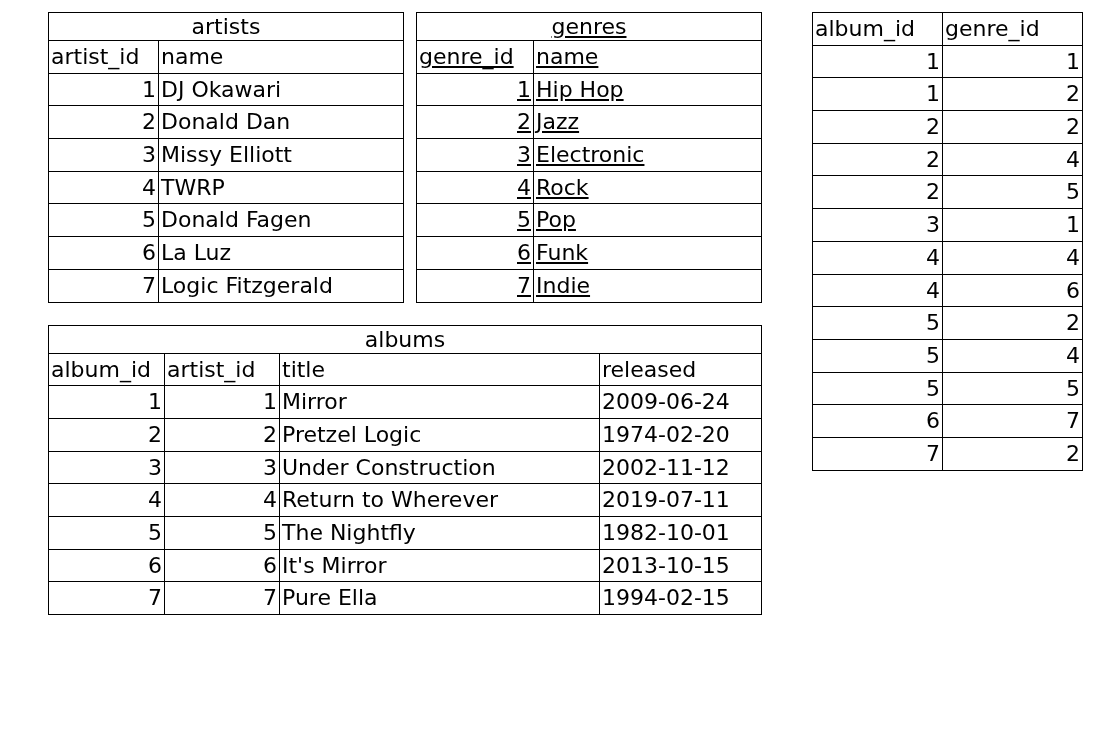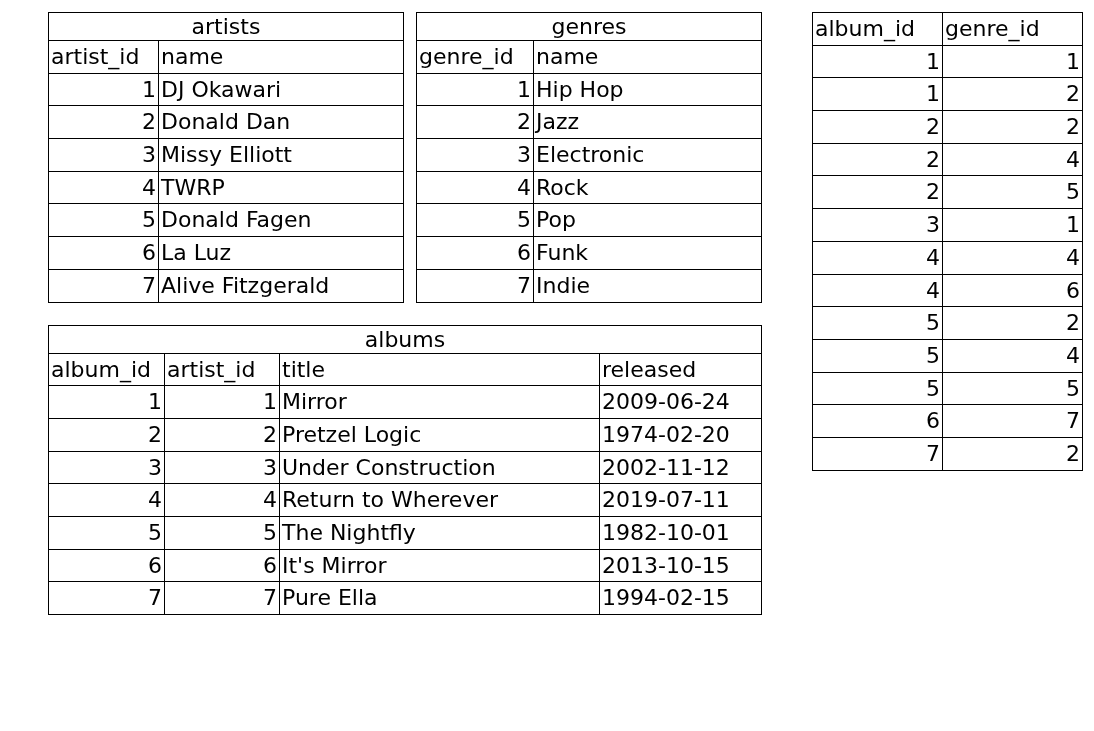--- a/index.html
+++ b/index.html
@@ -53,21 +53,21 @@
     text-align: left;
   }
   .num { text-align: right; }
   .txt { text-align: left; }
   
   
   #t-artists { width: 355px; }
   #t-artists col.c1 { width: 110px; }
   #t-artists col.c2 { width: 245px; }
   
-  #t-genres { width: 345px; }
+  #t-genres { width: 345px; text-decoration: underline; }
   #t-genres col.c1 { width: 117px; }
   #t-genres col.c2 { width: 228px; }
   
   #t-albums { width: 713px; }
   #t-albums col.c1 { width: 116px; }
   #t-albums col.c2 { width: 115px; }
   #t-albums col.c3 { width: 320px; }
   #t-albums col.c4 { width: 162px; }
   
   #t-album-genres { width: 270px; }
@@ -115,21 +115,21 @@
             <tr>
               <td class="num">5</td>
               <td class="txt">Donald Fagen</td>
             </tr>
             <tr>
               <td class="num">6</td>
               <td class="txt">La Luz</td>
             </tr>
             <tr>
               <td class="num">7</td>
-              <td class="txt">Alive Fitzgerald</td>
+              <td class="txt">Logic Fitzgerald</td>
             </tr>
           </tbody>
       </table>
 
       <table class="db" id="t-genres">
         <caption>genres</caption>
         <colgroup>
             <col class="c1">
             <col class="c2">
           </colgroup>

